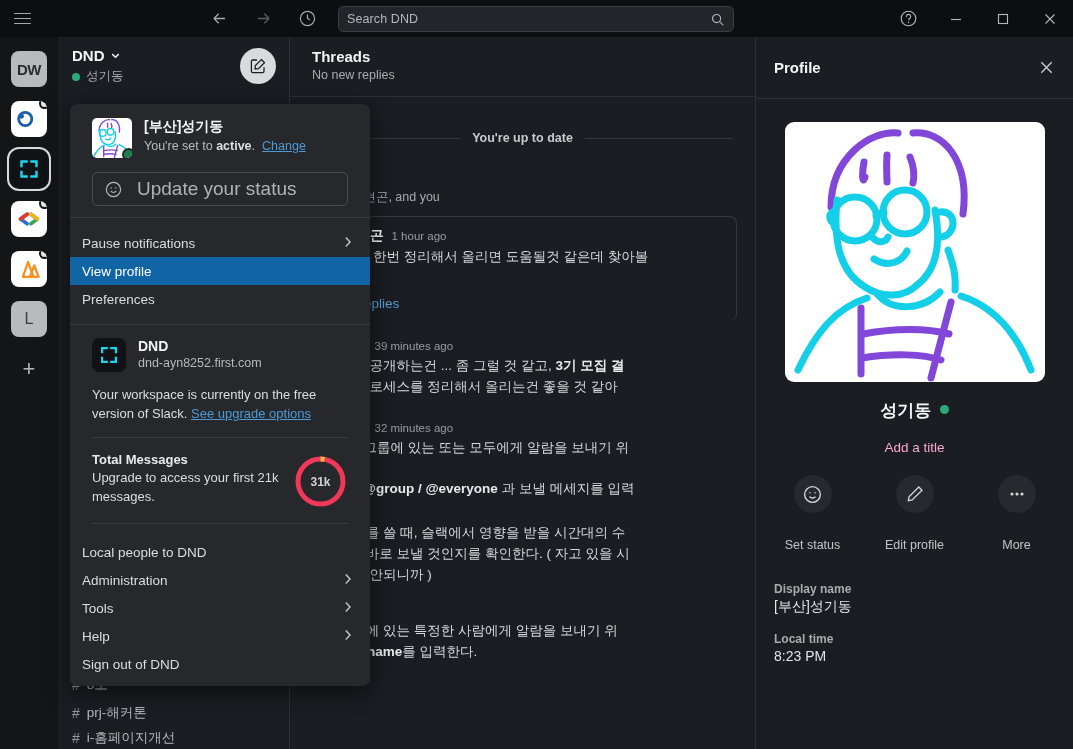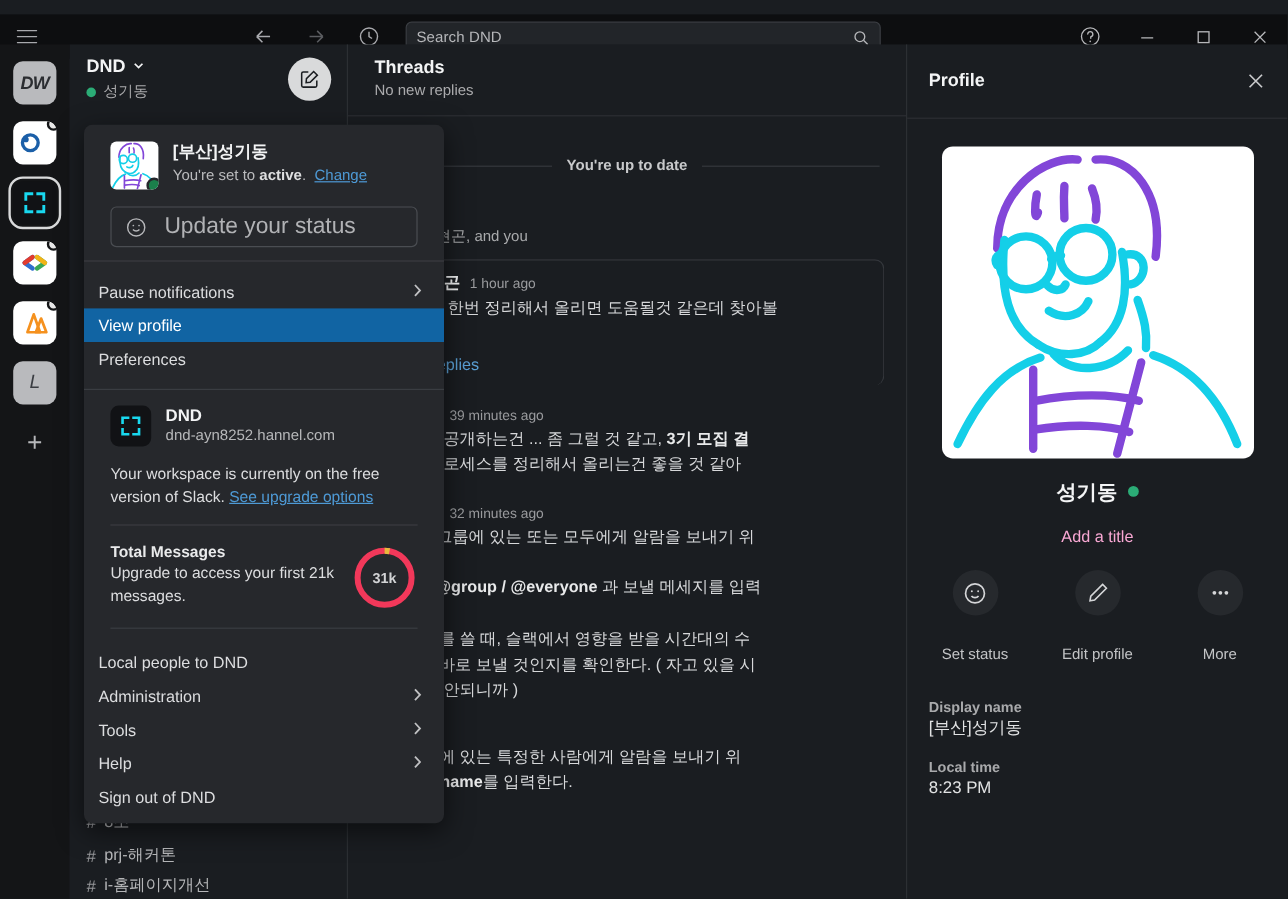--- a/index.html
+++ b/index.html
@@ -7,21 +7,21 @@
     width: 1073px; height: 749px;
     background: #1a1d21;
     font-family: "Liberation Sans", "DejaVu Sans", sans-serif;
     overflow: hidden;
     color: #d1d2d3;
   }
   .app { position: relative; width: 1073px; height: 749px; }
 
   
   .titlebar {
-    position: absolute; top: 12px; left: 0; width: 1073px; height: 37px;
+    position: absolute; top: 0; left: 0; width: 1073px; height: 37px;
     background: #0d0e10; display: flex; align-items: center;
   }
   .tb-hamburger {
     width: 44px; height: 37px; display: flex; align-items: center; justify-content: center;
     color: #a8a9ad;
   }
   .tb-hamburger .bars { width: 17px; }
   .tb-hamburger .bars i { display:block; height:1.5px; background:#a8a9ad; margin:3.5px 0; border-radius:1px; }
   .tb-nav { display: flex; align-items: center; gap: 18px; margin-left: 162px; }
   .tb-icon {
@@ -37,21 +37,21 @@
   .search-box .mag { color: #b6b7ba; display: flex; }
   .tb-right { position: absolute; right: 0; top: 0; height: 37px; display: flex; align-items: center; }
   .tb-right > div { width: 47px; height: 37px; display: flex; align-items: center; justify-content: center; color: #b6b7ba; }
 
   
   .rail {
     position: absolute; left: 0; top: 37px; width: 58px; height: 712px;
     background: #141517; display: flex; flex-direction: column; align-items: center;
     padding-top: 14px; gap: 14px;
   }
-  .ws { position: relative; width: 36px; height: 36px; border-radius: 8px; font-style: italic; }
+  .ws { position: relative; width: 36px; height: 36px; border-radius: 8px; }
   .ws.sel { outline: 2px solid #d9dadb; outline-offset: 2px; }
   .ws-dw { background: #b9babd; color: #2b2d31; font-weight: bold; font-size: 15px;
            display:flex; align-items:center; justify-content:center; letter-spacing:-.5px; }
   .ws-L  { background: #b9babd; color: #3a3d42; font-weight: normal; font-size: 16px;
            display:flex; align-items:center; justify-content:center; }
   .ws-img { background: #ffffff; display:flex; align-items:center; justify-content:center; overflow:hidden; }
   .ws-dnd { background: #111215; display:flex; align-items:center; justify-content:center; }
   .ws .badge {
     position: absolute; right: -3px; top: -3px; width: 11px; height: 11px;
     border-radius: 50%; background: #e8e8e8; border: 2px solid #141517;
@@ -546,21 +546,21 @@
       <div class="mu-ws-icon">
         <svg width="22" height="22" viewBox="0 0 24 24" fill="none" stroke="#19d8ef" stroke-width="2.4" stroke-linecap="square">
           <path d="M9.5 4.5H4.5V9"></path>
             <path d="M4.5 15v4.5h5"></path>
           <path d="M14.5 4.5h5V9"></path>
             <path d="M19.5 15v4.5h-5"></path>
         </svg>
       </div>
       <div>
         <div class="mu-ws-name">DND</div>
-        <div class="mu-ws-url">dnd-ayn8252.hannel.com</div>
+        <div class="mu-ws-url">dnd-ayn8252.first.com</div>
       </div>
     </div>
 
     <div class="mu-free">
       <span>Your workspace is currently on the free version of Slack. </span><a href="#">See upgrade options</a>
     </div>
 
     <div class="mu-rule"></div>
 
     <div class="mu-total">

